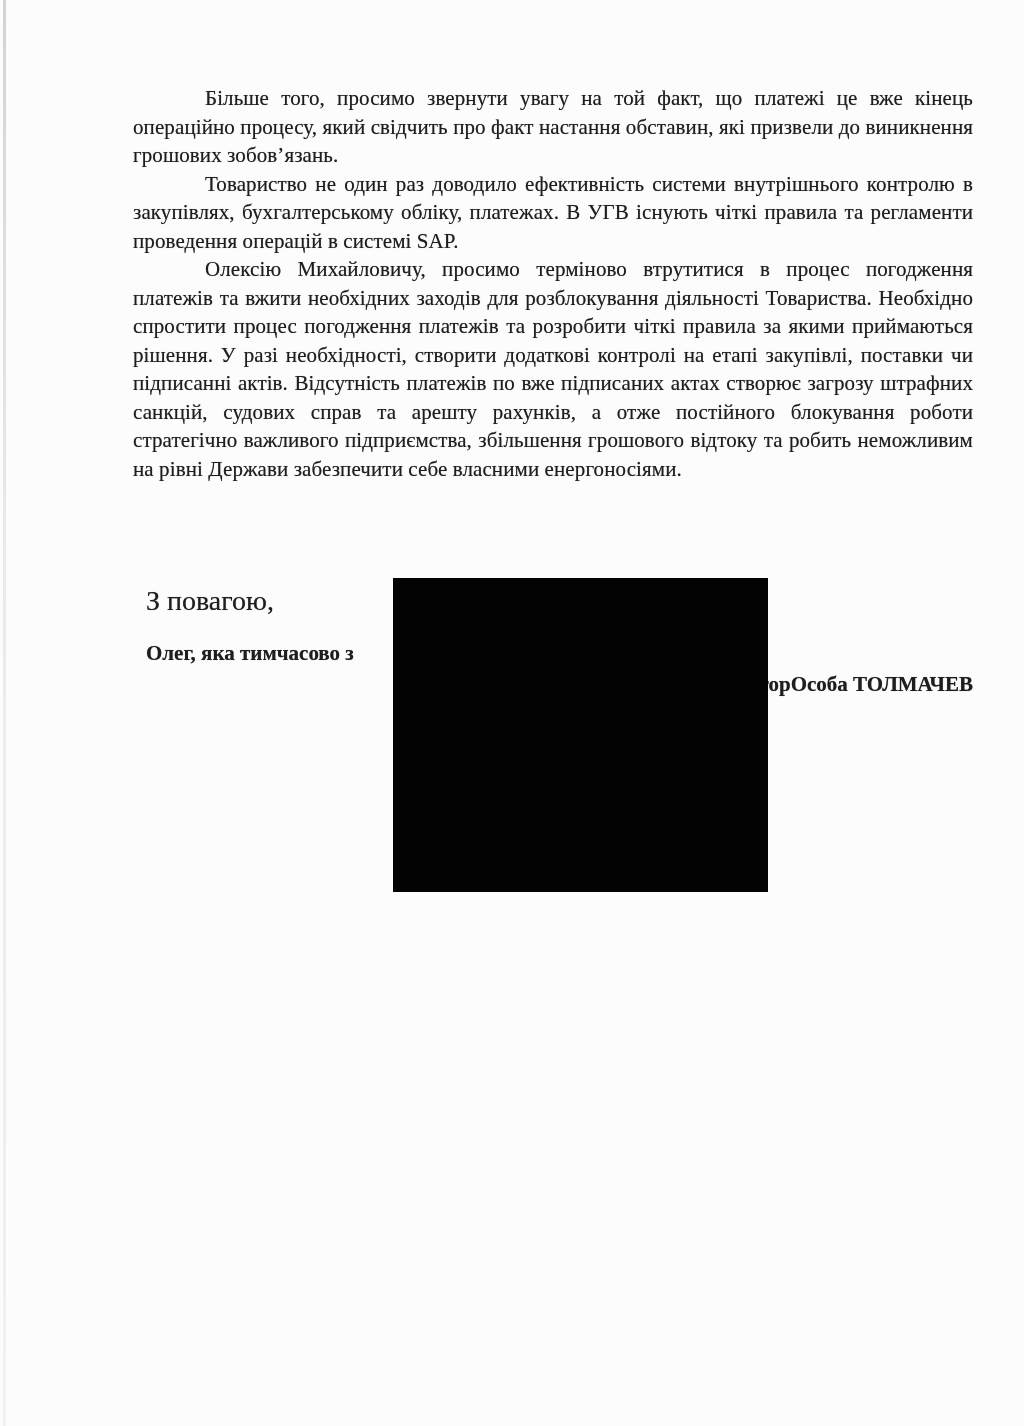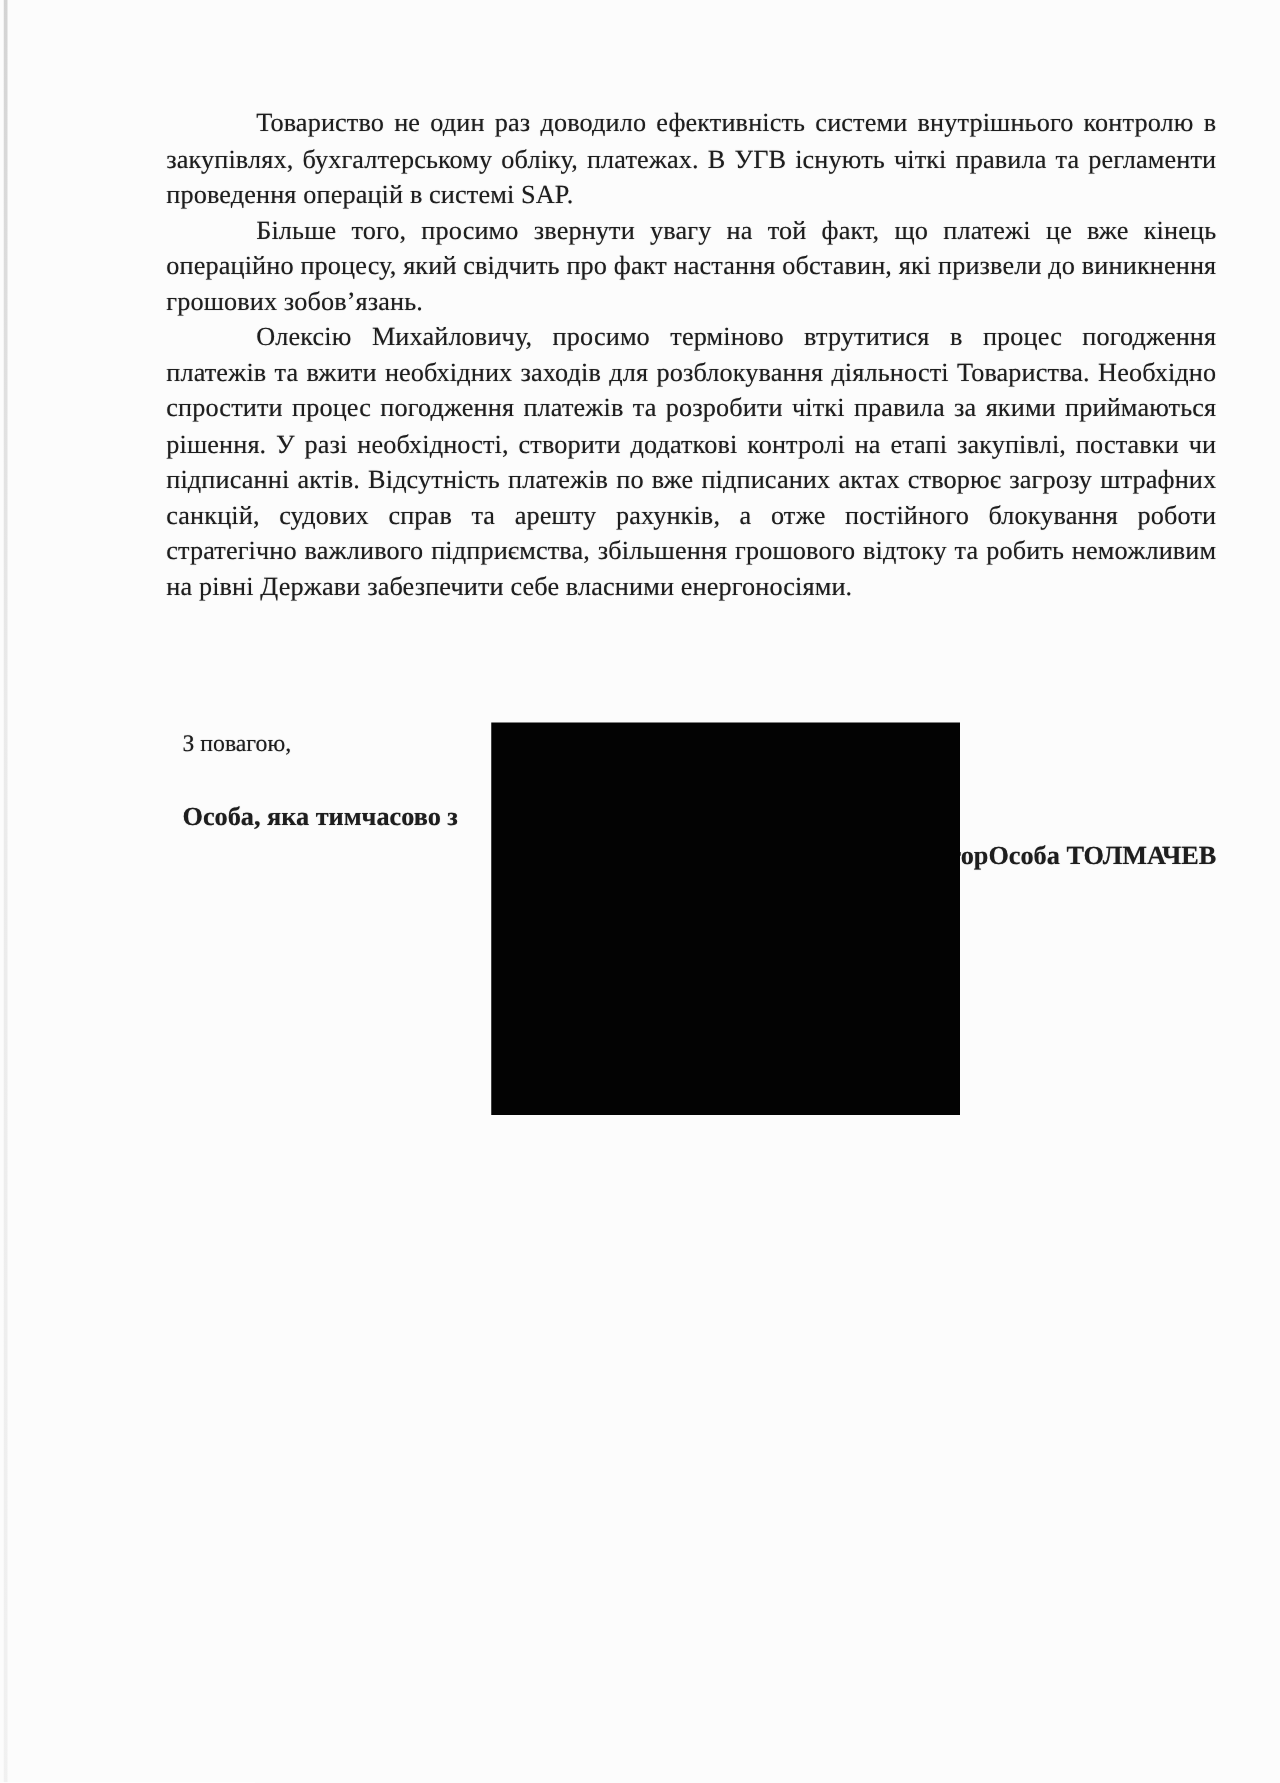--- a/index.html
+++ b/index.html
@@ -42,21 +42,21 @@
     margin: 0;
     text-indent: 72px;
   }
   .bold-word {
     font-weight: normal;
   }
   .closing {
     position: absolute;
     left: 146px;
     top: 585px;
-    font-size: 19px;
+    font-size: 28px;
     text-shadow: 0 0 0.7px rgba(20,20,20,0.55);
   }
   .sig-line1 {
     position: absolute;
     left: 146px;
     top: 641px;
     font-size: 21px;
     font-weight: bold;
     text-shadow: 0 0 0.7px rgba(20,20,20,0.6);
     white-space: nowrap;
@@ -84,28 +84,28 @@
   }
 </style>
 </head>
 <body>
 
 <div class="page">
 
   <div class="scan-edge"></div>
 
   <div class="letter-body">
+    <p>Більше того, просимо звернути увагу на той факт, що платежі це вже кінець операційно процесу, який свідчить про факт настання обставин, які призвели до виникнення грошових зобов’язань.</p>
     <p>Товариство не один раз доводило ефективність системи внутрішнього контролю в закупівлях, бухгалтерському обліку, платежах. В УГВ існують чіткі правила та регламенти проведення операцій в системі SAP.</p>
-    <p>Більше того, просимо звернути увагу на той факт, що платежі це вже кінець операційно процесу, який свідчить про факт настання обставин, які призвели до виникнення грошових зобов’язань.</p>
     <p><span>Олексію Михайловичу, просимо </span><span class="bold-word">терміново</span><span> втрутитися в процес погодження платежів та вжити необхідних заходів для розблокування діяльності Товариства. Необхідно спростити процес погодження платежів та розробити чіткі правила за якими приймаються рішення. У разі необхідності, створити додаткові контролі на етапі закупівлі, поставки чи підписанні актів. Відсутність платежів по вже підписаних актах створює загрозу штрафних санкцій, судових справ та арешту рахунків, а отже постійного блокування роботи стратегічно важливого підприємства,  збільшення грошового відтоку та робить неможливим на рівні Держави забезпечити себе власними енергоносіями.</span></p>
   </div>
 
   <div class="closing">З повагою,</div>
 
-  <div class="sig-line1">Особа, яка тимчасово з</div>
+  <div class="sig-line1">Олег, яка тимчасово з</div>
 
   <div class="sig-row">
     <span>Генерального директор</span>
     <span>Особа ТОЛМАЧЕВ</span>
   </div>
 
   <div class="redaction"></div>
 
 </div>
 

